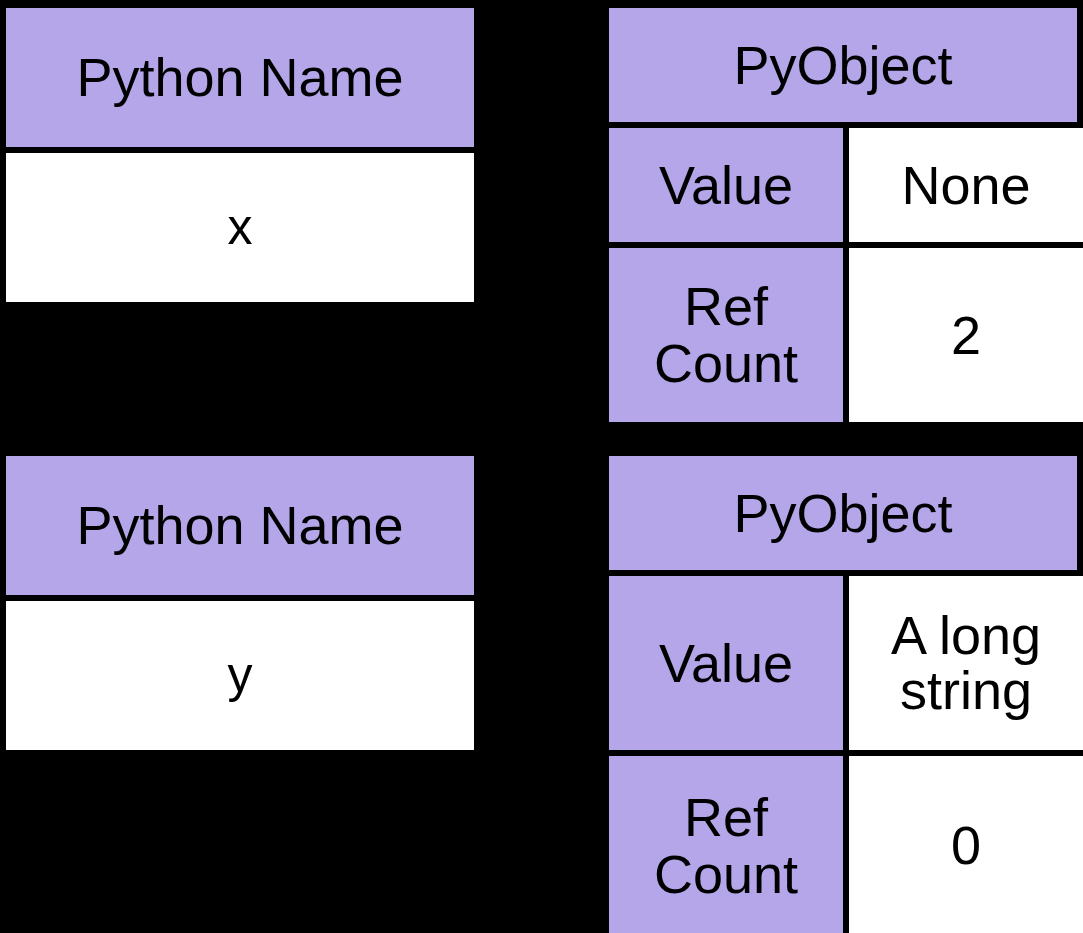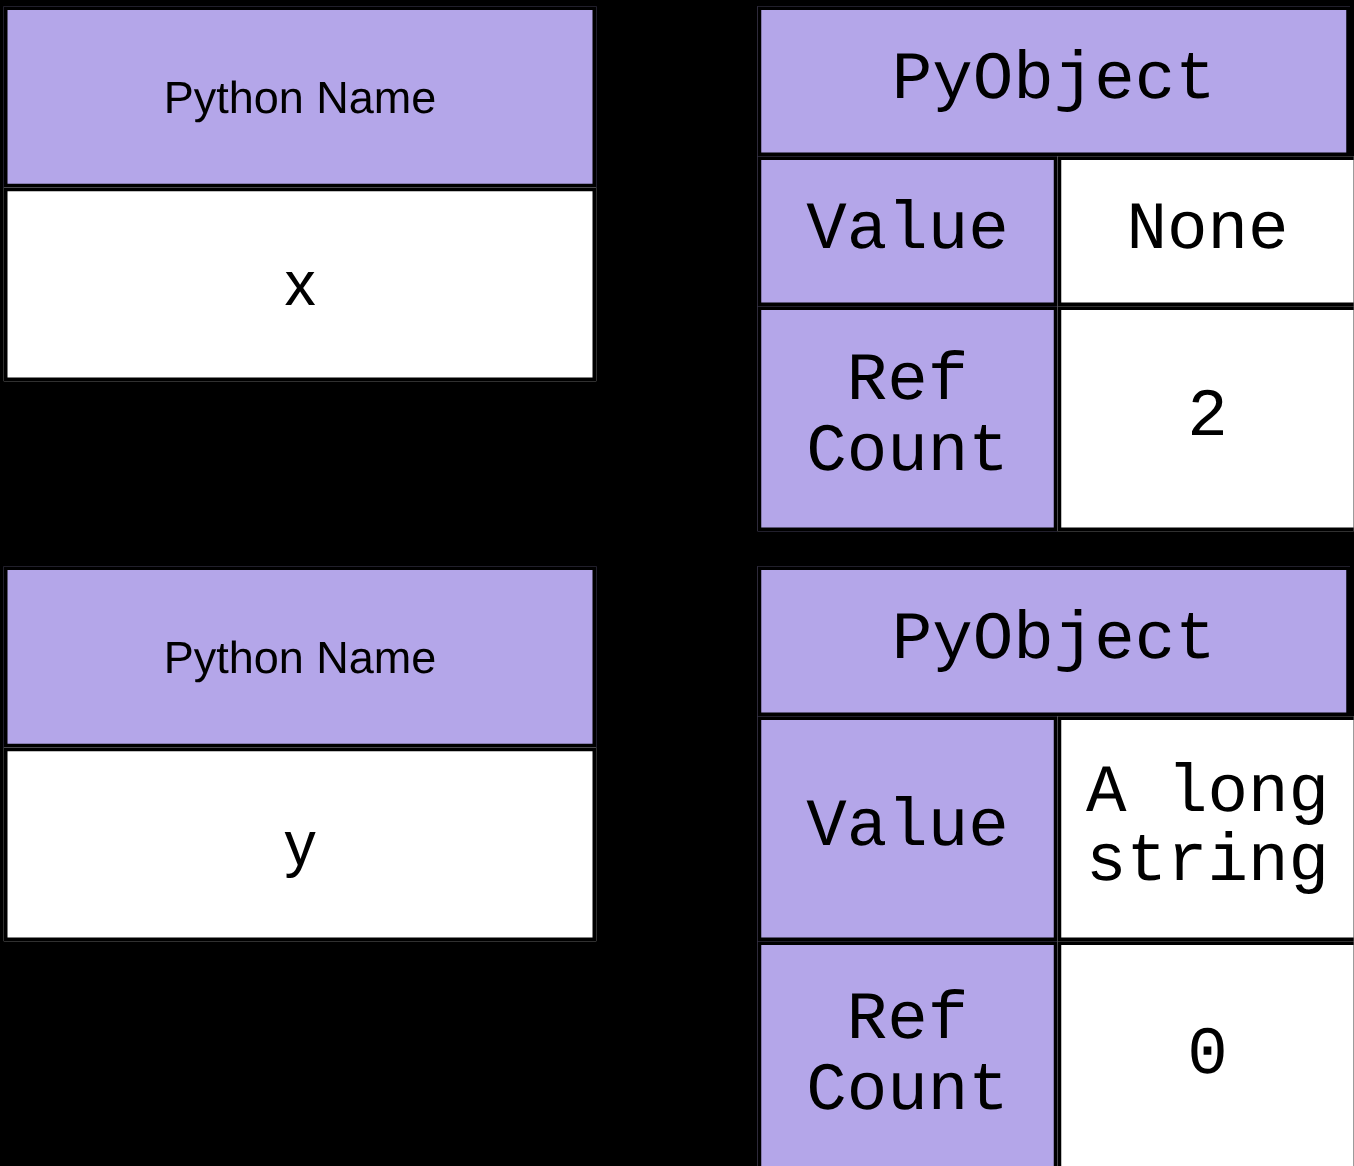--- a/index.html
+++ b/index.html
@@ -68,31 +68,31 @@
   }
 
   
   .name-table { width: 480px; }
 
   .name-table .hdr-row { height: 145px; }
   .name-table .val-row { height: 155px; }
 
   .name-table .cell {
     width: 100%;
-    font-size: 36px;
+    font-size: 54px;
   }
   .name-table .cell.val {
     font-size: 50px;
   }
 
   #name-x  { left: 0px;  top: 2px;   height: 300px; }
   #name-y  { left: 0px;  top: 450px; height: 300px; }
 
   
-  .obj-table { width: 480px; font-family: Liberation Mono, monospace; }
+  .obj-table { width: 480px; }
 
   .obj-table .hdr-row { height: 120px; }
 
   .obj-table .cell.hdr {
     width: 100%;
     font-size: 54px;
   }
 
   .obj-table .key {
     width: 240px;

